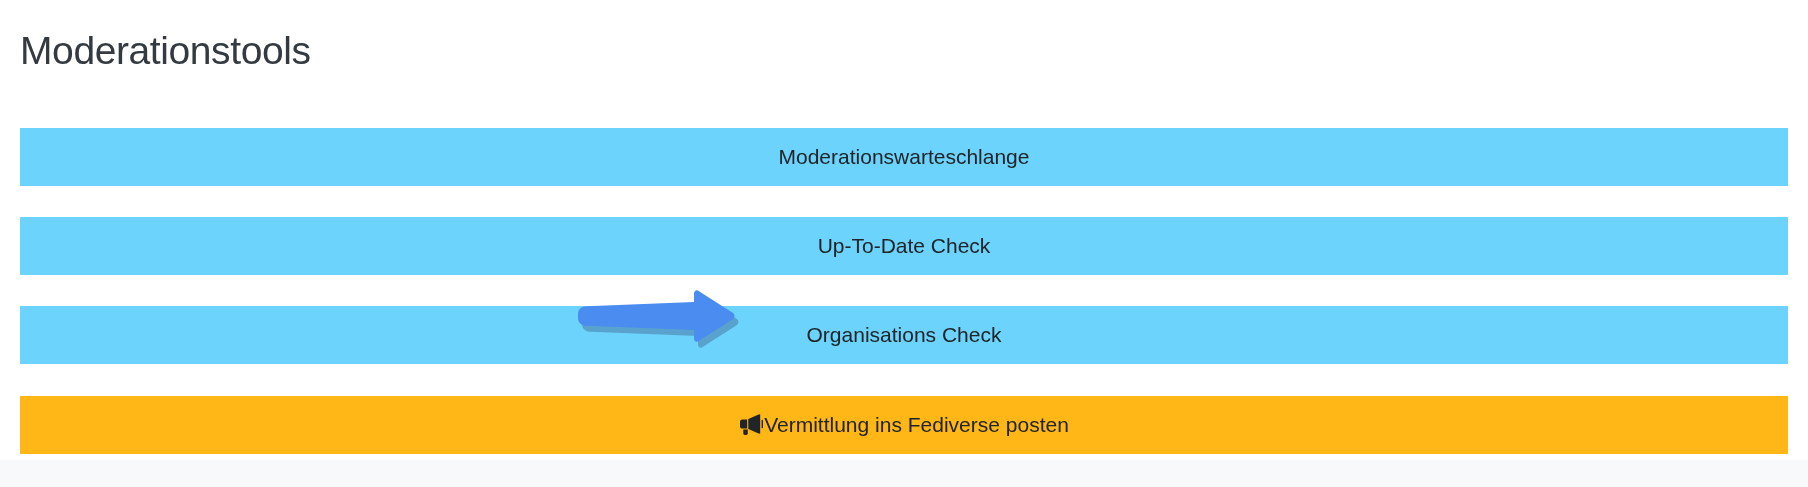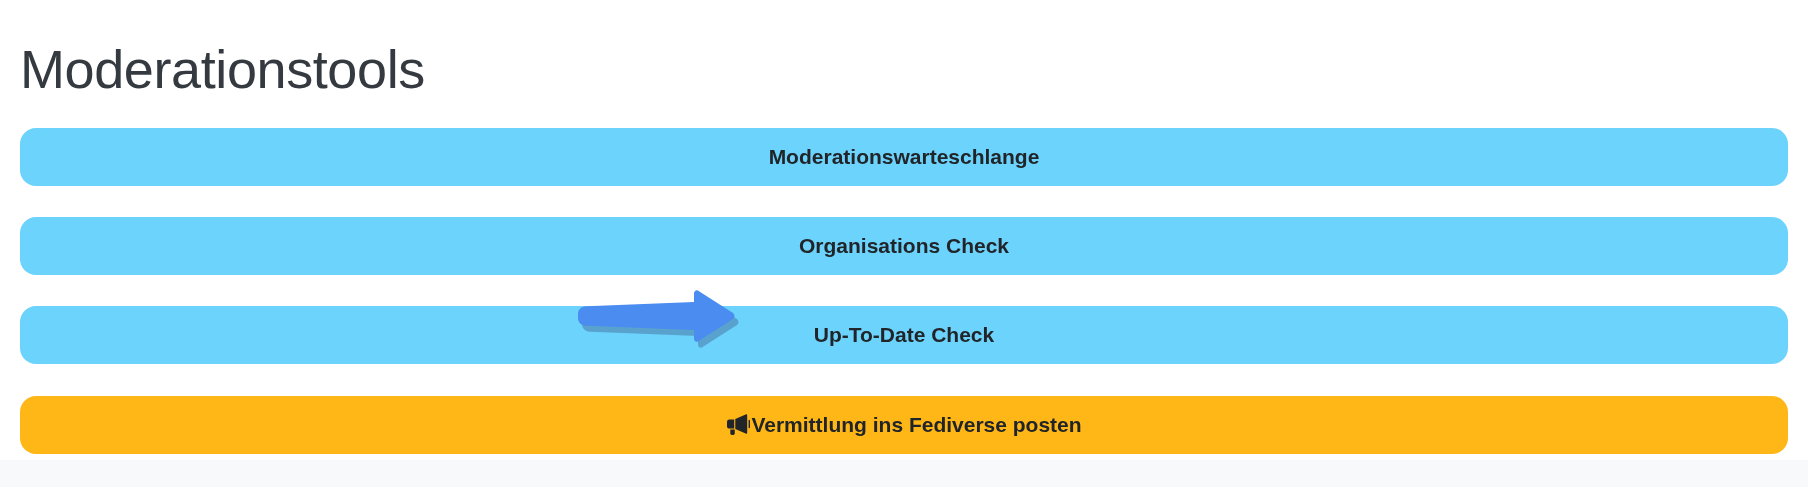--- a/index.html
+++ b/index.html
@@ -20,21 +20,21 @@
     width: 1808px;
     height: 487px;
     background: #ffffff;
     box-sizing: border-box;
   }
 
   .page-title {
     position: absolute;
     left: 20px;
     top: 2px;
-    font-size: 54px;
+    font-size: 39px;
     line-height: 1.18;
     font-weight: 400;
     color: #343a40;
     letter-spacing: -0.4px;
     white-space: nowrap;
   }
 
   .button-stack {
     position: absolute;
     left: 20px;
@@ -44,24 +44,24 @@
 
   .tool-button {
     display: flex;
     align-items: center;
     justify-content: center;
     box-sizing: border-box;
     width: 100%;
     height: 58px;
     margin-bottom: 31px;
     border: none;
-    border-radius: 16px;
+    border-radius: 0;
     font-family: "Liberation Sans", sans-serif;
     font-size: 21px;
-    font-weight: 700;
+    font-weight: 400;
     color: #212529;
     cursor: pointer;
     padding: 0 0;
     white-space: nowrap;
   }
 
   .tool-button.blue {
     background: #6bd3fc;
   }
 
@@ -119,25 +119,25 @@
 
   <h1 class="page-title">Moderationstools</h1>
 
   <div class="button-stack">
 
     <button class="tool-button blue">
       <span class="btn-label">Moderationswarteschlange</span>
     </button>
 
     <button class="tool-button blue">
-      <span class="btn-label">Organisations Check</span>
+      <span class="btn-label">Up-To-Date Check</span>
     </button>
 
     <button class="tool-button blue">
-      <span class="btn-label">Up-To-Date Check</span>
+      <span class="btn-label">Organisations Check</span>
     </button>
 
     <button class="tool-button orange">
       <span class="megaphone-icon">
         <svg width="24" height="22" viewBox="0 0 24 22" xmlns="http://www.w3.org/2000/svg">
           <path fill="#212529" d="M21.2 1.0 C21.2 0.45 20.75 0.05 20.25 0.25 L9.3 4.9 L9.3 15.1 L20.25 19.75 C20.75 19.95 21.2 19.55 21.2 19.0 Z"></path>
           <path fill="#212529" d="M8.2 5.4 L3.2 5.4 C2.0 5.4 1.0 6.4 1.0 7.6 L1.0 12.4 C1.0 13.6 2.0 14.6 3.2 14.6 L8.2 14.6 Z"></path>
           <path fill="#212529" d="M4.3 15.4 L4.3 19.6 C4.3 20.4 4.95 21.0 5.75 21.0 L7.3 21.0 C8.1 21.0 8.75 20.4 8.75 19.6 L8.75 15.4 Z"></path>
           <path fill="#212529" d="M22.6 6.5 C22.6 6.1 22.9 5.8 23.3 5.8 C23.7 5.8 24.0 6.1 24.0 6.5 L24.0 13.5 C24.0 13.9 23.7 14.2 23.3 14.2 C22.9 14.2 22.6 13.9 22.6 13.5 Z"></path>
         </svg>

